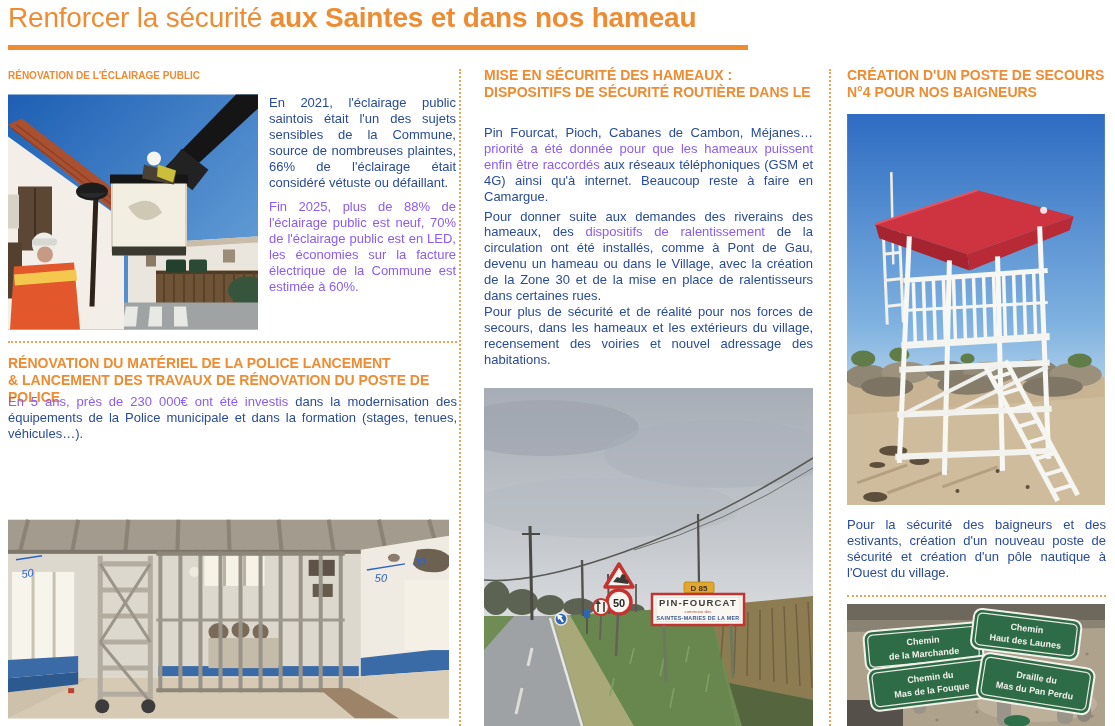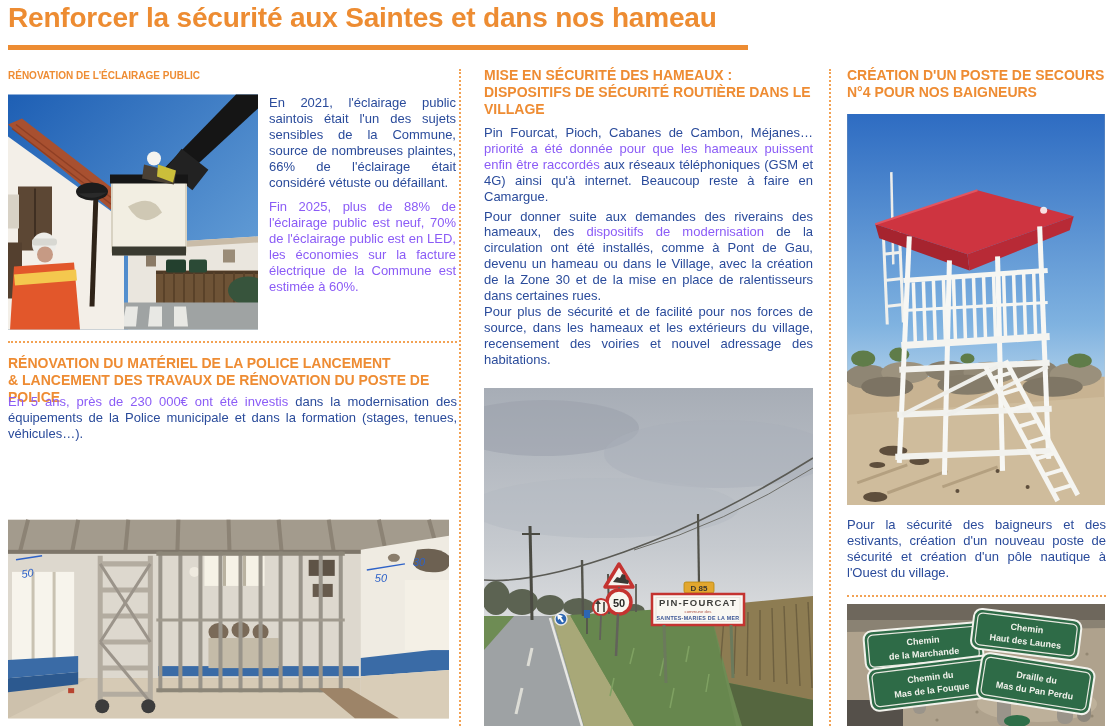--- a/index.html
+++ b/index.html
@@ -1,20 +1,20 @@
 <!DOCTYPE html>
 <html><head>
 <meta charset="utf-8">
 <style>
   *{margin:0;padding:0;box-sizing:border-box}
   html,body{width:1115px;height:726px}
   body{position:relative;background:#fff;font-family:"Liberation Sans",sans-serif;overflow:hidden}
   .abs{position:absolute}
   .page-title{left:8px;top:2px;font-size:28px;color:#ED8C32;white-space:nowrap;letter-spacing:-.2px}
-  .page-title .strong{font-weight:700}
+  .page-title .strong{font-weight:400}
   .title-rule{left:8px;top:45px;width:740px;height:5px;background:#ED8C32}
   .sec-title{color:#EE8C33;font-weight:700;font-size:10px;line-height:17px}
   .sec-title.small{font-size:14px}
   .body-txt{color:#2A4B9B;font-size:13px;line-height:15.9px;text-align:justify}
   .body-txt p{margin:0 0 4px 0}
   .body-txt b, .body-txt .bold{font-weight:400;color:#8b5cf6}
   .gap-top{margin-top:9px !important}
   .dot-h{border-top:2px dotted #F2A254;height:0}
   .dot-v{border-left:2px dotted #F2A254;width:0}
   svg{display:block}
@@ -195,27 +195,26 @@
   <polygon points="310,168 346,198 390,198 340,168" fill="#9D8468"></polygon>
   <rect x="60" y="168" width="6" height="5" fill="#B84430"></rect>
 </svg>
 
 <div class="abs dot-v" style="left:459px;top:69px;height:657px"></div>
 <div class="abs dot-v" style="left:829px;top:69px;height:657px"></div>
 
 <h2 class="abs sec-title small" style="left:484px;top:67px;width:340px">
   <span style="display:block">MISE EN SÉCURITÉ DES HAMEAUX :</span>
   <span style="display:block">DISPOSITIFS DE SÉCURITÉ ROUTIÈRE DANS LE</span>
-  <span style="display:block">VILLAGE</span>
 </h2>
 
 <div class="abs body-txt" style="left:484px;top:125px;width:329px">
   <p><span>Pin Fourcat, Pioch, Cabanes de Cambon, Méjanes… </span><b>priorité a été donnée pour que les hameaux puissent enfin être raccordés</b><span> aux réseaux téléphoniques (GSM et 4G) ainsi qu'à internet. Beaucoup reste à faire en Camargue.</span></p>
-  <p style="margin:0"><span>Pour donner suite aux demandes des riverains des hameaux, des </span><b>dispositifs de modernisation</b><span> de la circulation ont été installés, comme à Pont de Gau, devenu un hameau ou dans le Village, avec la création de la Zone 30 et de la mise en place de ralentisseurs dans certaines rues.</span></p>
-  <p style="margin:0">Pour plus de sécurité et de facilité pour nos forces de source, dans les hameaux et les extérieurs du village, recensement des voiries et nouvel adressage des habitations.</p>
+  <p style="margin:0"><span>Pour donner suite aux demandes des riverains des hameaux, des </span><b>dispositifs de ralentissement</b><span> de la circulation ont été installés, comme à Pont de Gau, devenu un hameau ou dans le Village, avec la création de la Zone 30 et de la mise en place de ralentisseurs dans certaines rues.</span></p>
+  <p style="margin:0">Pour plus de sécurité et de réalité pour nos forces de secours, dans les hameaux et les extérieurs du village, recensement des voiries et nouvel adressage des habitations.</p>
 </div>
 
 <svg class="photo" style="left:484px;top:388px" width="329" height="338" viewBox="0 0 329 338">
   <defs>
     <linearGradient id="sky3" x1="0" y1="0" x2="0" y2="1">
       <stop offset="0" stop-color="#A7ADB6"></stop>
         <stop offset="0.7" stop-color="#C6CACF"></stop>
         <stop offset="1" stop-color="#D9DBDD"></stop>
     </linearGradient>
   </defs>

